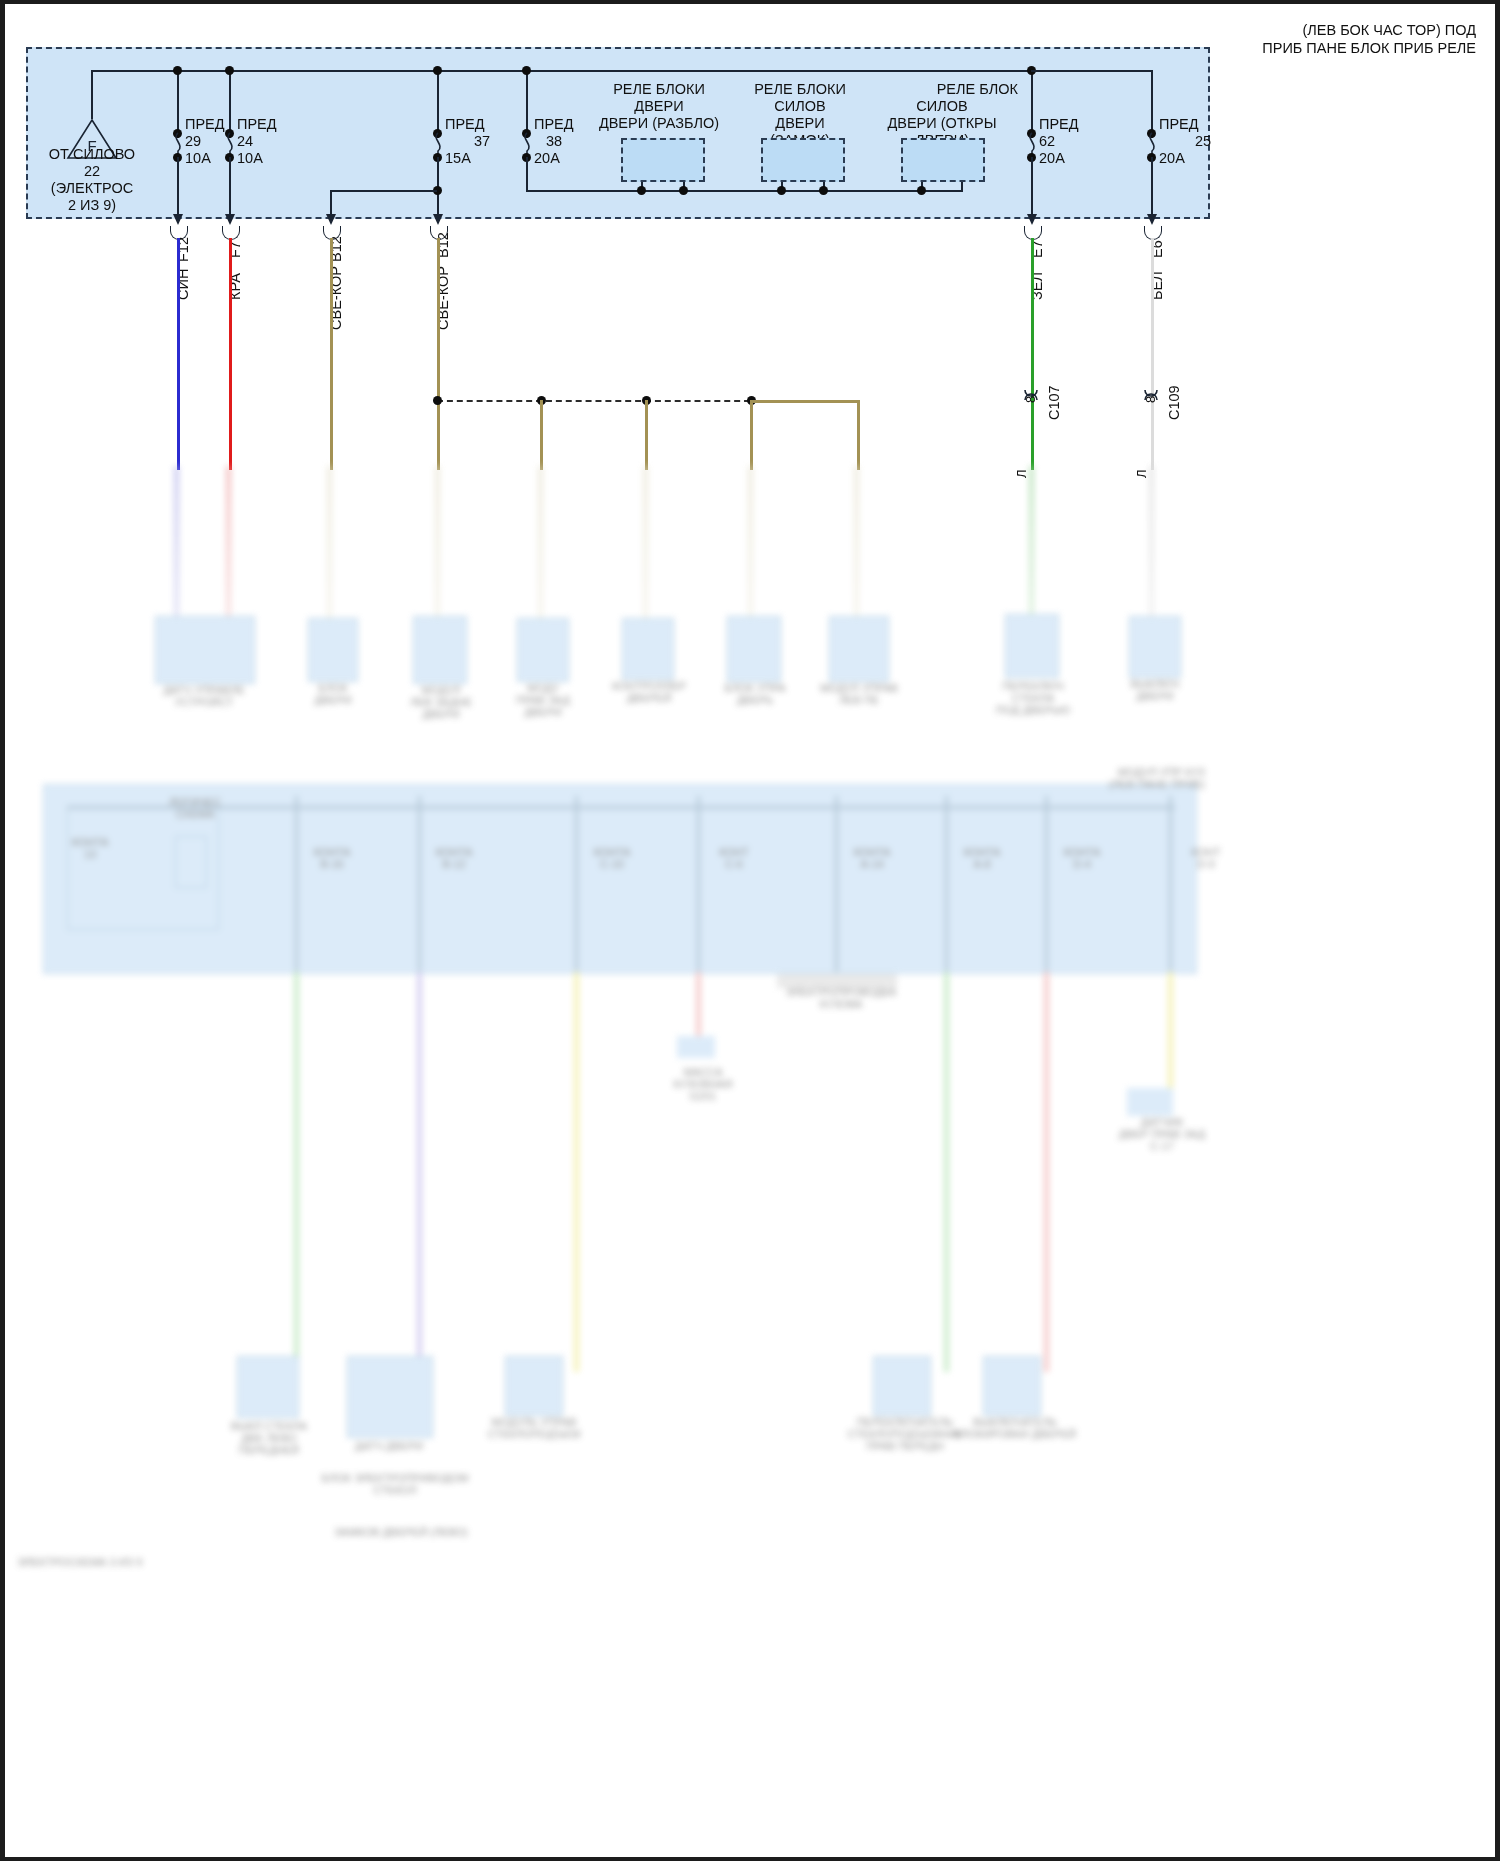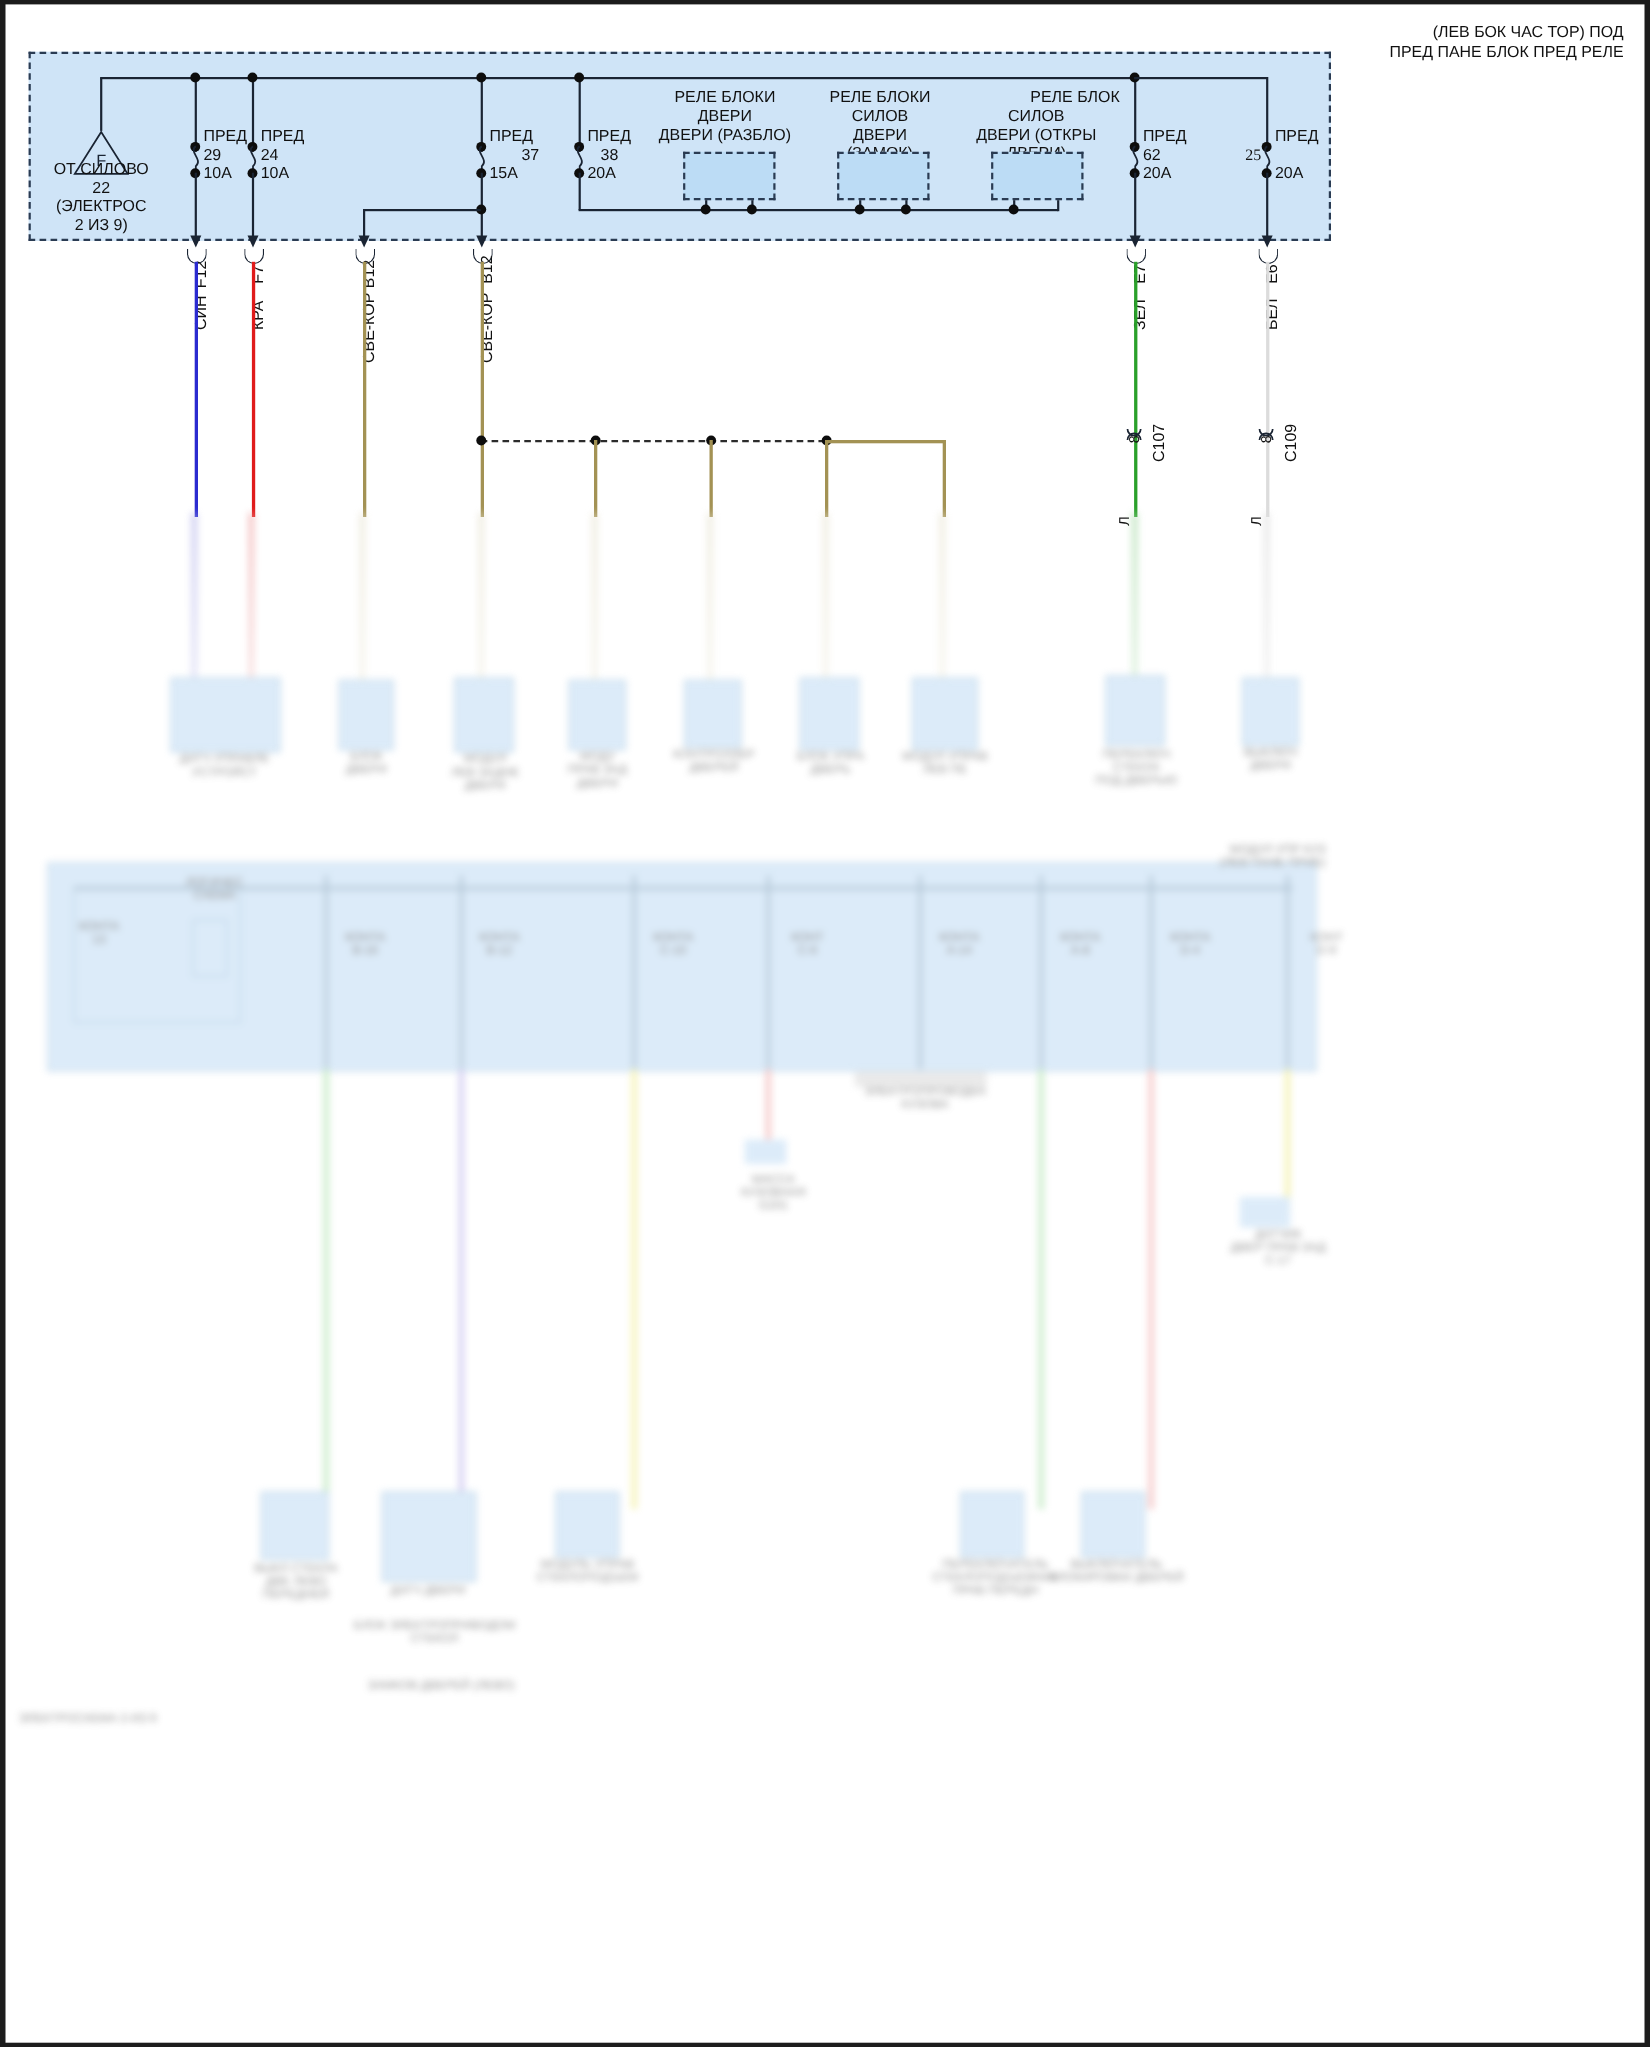--- a/index.html
+++ b/index.html
@@ -72,21 +72,21 @@
 <body>
 
 <div id="page">
 
   <div class="frame-top"></div>
   <div class="frame-bottom"></div>
   <div class="frame-left"></div>
   <div class="frame-right"></div>
 
   <div class="lbl" style="left:1266px;top:22px;text-align:right;width:210px;">(ЛЕВ БОК ЧАС ТОР) ПОД</div>
-  <div class="lbl" style="left:1236px;top:40px;text-align:right;width:240px;">ПРЕД ПАНЕ БЛОК ПРЕД РЕЛЕ</div>
+  <div class="lbl" style="left:1236px;top:40px;text-align:right;width:240px;">ПРИБ ПАНЕ БЛОК ПРИБ РЕЛЕ</div>
 
   <div id="fusebox"></div>
 
   <div class="tri-o" style="left:66px;top:118px;">
     <svg width="52" height="42" viewBox="0 0 52 42">
       <polygon points="26,2 50,40 2,40" fill="#cfe4f7" stroke="#1a2433" stroke-width="1.6"></polygon>
       <text x="26" y="33" font-size="15" fill="#1a2433" text-anchor="middle" font-family="Liberation Sans, sans-serif">F</text>
     </svg>
   </div>
   <div class="lbl-c" style="left:30px;top:146px;width:124px;">ОТ СИЛОВО</div>
@@ -242,21 +242,21 @@
   <div class="dot" style="left:1147px;top:129px;"></div>
   <div class="fuse" style="left:1145px;top:133px;">
     <svg width="14" height="28" viewBox="0 0 14 28">
       <path d="M7 0 C 0 5, 14 12, 7 18 L7 28" fill="none" stroke="#1a2433" stroke-width="1.6"></path>
     </svg>
   </div>
   <div class="dot" style="left:1147px;top:153px;"></div>
   <div class="vline" style="left:1151px;top:157px;height:62px;"></div>
   <div class="arrow" style="left:1146.5px;top:214px;"></div>
   <div class="lbl" style="left:1159px;top:116px;">ПРЕД</div>
-  <div class="lbl" style="left:1132px;top:133px;font-family:Liberation Serif, serif;">25</div>
+  <div class="lbl" style="left:1195px;top:133px;">25</div>
   <div class="lbl" style="left:1159px;top:150px;">20A</div>
   <div class="conn" style="left:1144px;top:226px;"></div>
   <div class="rot" style="left:1149px;top:258px;">E6</div>
   <div class="rot" style="left:1149px;top:300px;">БЕЛ</div>
   <div class="wire" style="left:1150.5px;top:238px;height:232px;background:#dcdcdc;"></div>
 
   <div class="iconn" style="left:1143px;top:386px;">
     <svg width="17" height="18" viewBox="0 0 17 18">
       <path d="M2 14 A 6 6 0 0 1 14 14" fill="none" stroke="#1a2433" stroke-width="1.6"></path>
       <path d="M2 4 A 6 6 0 0 0 14 4" fill="none" stroke="#1a2433" stroke-width="1.6"></path>

